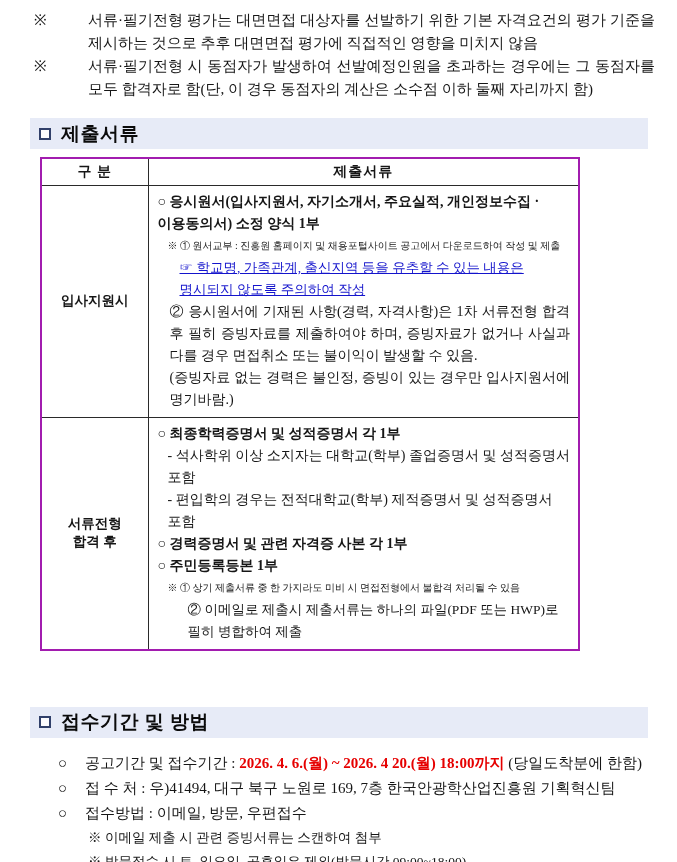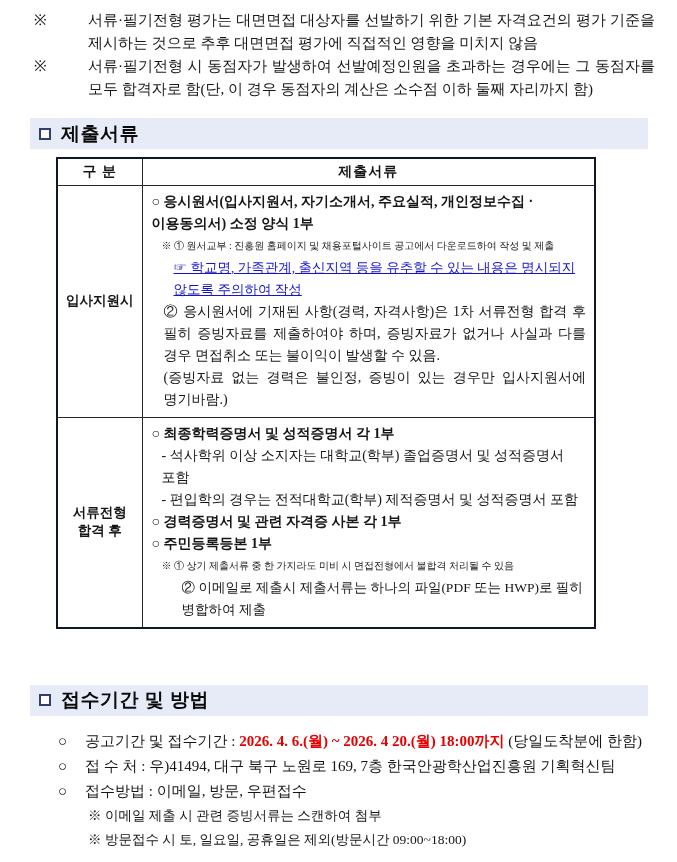--- a/index.html
+++ b/index.html
@@ -18,24 +18,24 @@
   .band {
     width:618px; height:31px; margin-left:30px; background:#e7ebf7;
     display:flex; align-items:center;
     font-family:"Liberation Sans","DejaVu Sans",sans-serif;
     font-weight:bold; font-size:19px; color:#0b0b0b; letter-spacing:0.5px;
   }
   .band-square { width:12px; height:12px; border:2px solid #31406a; background:#fcfcfe; margin:0 10px 0 9px; flex:0 0 auto; }
   .band-1 { margin-top:17px; }
   .band-2 { margin-top:56px; }
   
-  .doc-table { margin:8px 0 0 56px; width:540px; border-collapse:collapse; border:2px solid #0f172a; }
+  .doc-table { margin:8px 0 0 40px; width:540px; border-collapse:collapse; border:2px solid #a21caf; }
   .doc-table th, .doc-table td { border:1px solid #2a2a2a; vertical-align:middle; }
   .doc-table thead th { height:27px; font-size:14px; font-weight:bold; text-align:center; letter-spacing:1px; background:#ffffff; }
-  .doc-table td.cat { width:66px; text-align:center; font-weight:bold; font-size:13.5px; padding:0 8px; word-break:keep-all; }
+  .doc-table td.cat { width:66px; text-align:center; font-weight:bold; font-size:13.5px; padding:0 19px; word-break:keep-all; }
   .doc-table td.docs { padding:5px 8px 6px 9px; vertical-align:top; }
   .ln { font-size:14px; line-height:22px; word-break:keep-all; }
   .ln.b  { font-weight:bold; }
   .ln.nt { font-size:10px; padding-left:10px; }
   .ln.bl { font-size:13.5px; font-weight:normal; color:#1414cc; text-decoration:underline; padding-left:22px; }
   .ln.p1 { padding-left:12px; text-align:justify; }
   .ln.dash { padding-left:10px; }
   .ln.nt2 { font-size:13.5px; padding-left:30px; }
   
   .list { margin:13px 22px 0 58px; }

